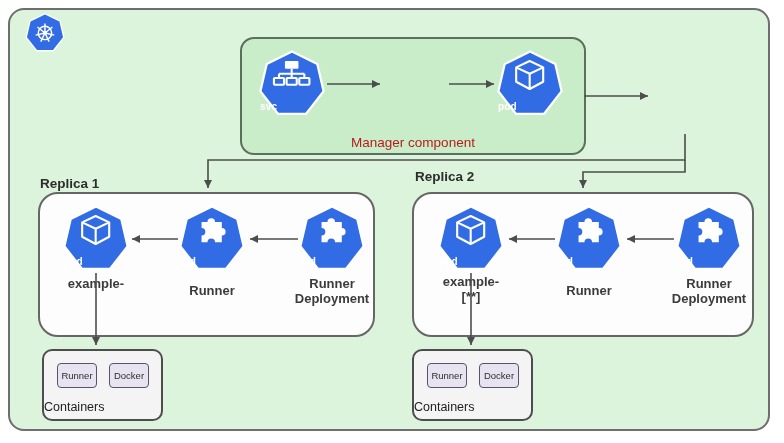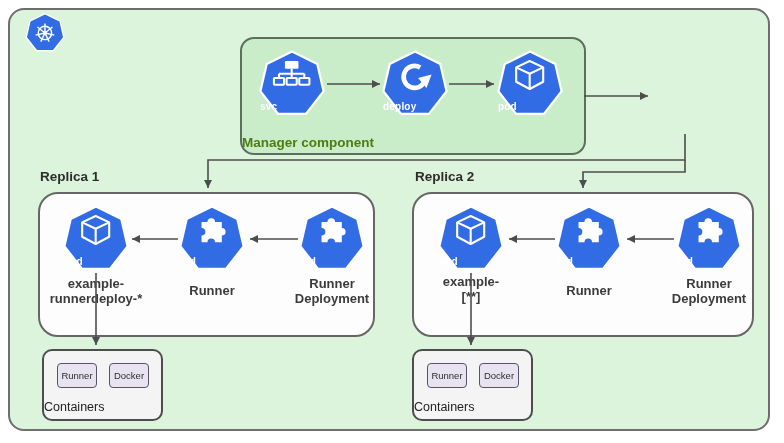--- a/index.html
+++ b/index.html
@@ -2,22 +2,22 @@
 <html><head>
 <meta charset="utf-8">
 <style>
   html,body{margin:0;padding:0;background:#fff;}
   .stage{position:relative;width:784px;height:443px;background:#ffffff;
          font-family:"Liberation Sans",sans-serif;overflow:hidden;}
   .cluster{position:absolute;left:8px;top:8px;width:758px;height:419px;
            background:#dcf3dc;border:2px solid #6e6e6e;border-radius:16px;}
   .mgrbox{position:absolute;left:240px;top:37px;width:342px;height:114px;
           background:#c9edc9;border:2px solid #5c6e5c;border-radius:14px;}
-  .mgrlabel{position:absolute;left:0;bottom:3px;width:100%;text-align:left;
-            font-size:13.5px;font-weight:700;color:#4d7c0f;}
+  .mgrlabel{position:absolute;left:0;bottom:3px;width:100%;text-align:center;
+            font-size:13.5px;font-weight:400;color:#b91c1c;}
   .repbox{position:absolute;background:#fdfdfd;border:2px solid #666;border-radius:20px;}
   .rep1{left:38px;top:192px;width:333px;height:141px;}
   .rep2{left:412px;top:192px;width:338px;height:141px;}
   .replabel{position:absolute;font-size:13.5px;font-weight:700;color:#2d2d2d;}
   .contbox{position:absolute;width:117px;height:68px;background:#f4f4f4;
            border:2px solid #4d4d4d;border-radius:10px;}
   .chip{position:absolute;width:38px;height:23px;background:#e8e3f0;
         border:1.5px solid #5a5266;border-radius:4px;display:flex;
         align-items:center;justify-content:center;font-size:9.5px;color:#2d2d2d;}
   .contlabel{position:absolute;left:0;bottom:5px;width:100%;text-align:left;
@@ -105,39 +105,31 @@
   </div>
 
   <div class="hepta" style="left:260px;top:52px">
     <div class="hw"></div>
     <div class="hb"></div>
     <svg class="glyph">
         <use href="#g-svc"></use>
       </svg>
     <span class="badge">svc</span>
   </div>
-  <div class="hepta" style="left:383px;top:52px">
-    <div class="hw"></div>
-    <div class="hb"></div>
-    <svg class="glyph">
-        <use href="#g-deploy"></use>
-      </svg>
-    <span class="badge">deploy</span>
-  </div>
   <div class="hepta" style="left:498px;top:52px">
     <div class="hw"></div>
     <div class="hb"></div>
     <svg class="glyph">
         <use href="#g-pod"></use>
       </svg>
     <span class="badge">pod</span>
   </div>
 
 
-  <div class="replabel" style="left:40px;top:169px">Replica 1</div>
+  <div class="replabel" style="left:40px;top:176px">Replica 1</div>
   <div class="repbox rep1"></div>
 
   <div class="hepta" style="left:64px;top:207px">
     <div class="hw"></div>
     <div class="hb"></div>
     <svg class="glyph">
         <use href="#g-pod"></use>
       </svg>
     <span class="badge">pod</span>
   </div>
@@ -153,21 +145,20 @@
     <div class="hw"></div>
     <div class="hb"></div>
     <svg class="glyph">
         <use href="#g-crd"></use>
       </svg>
     <span class="badge">crd</span>
   </div>
 
   <div class="caption" style="left:26px;top:276px;width:140px">
     <div>example-</div>
-    <div>runnerdeploy-*</div>
   </div>
   <div class="caption" style="left:152px;top:283px;width:120px">Runner</div>
   <div class="caption" style="left:272px;top:276px;width:120px">
     <div>Runner</div>
     <div>Deployment</div>
   </div>
 
   <div class="contbox" style="left:42px;top:349px">
     <div class="chip" style="left:13px;top:12px">Runner</div>
     <div class="chip" style="left:65px;top:12px">Docker</div>

